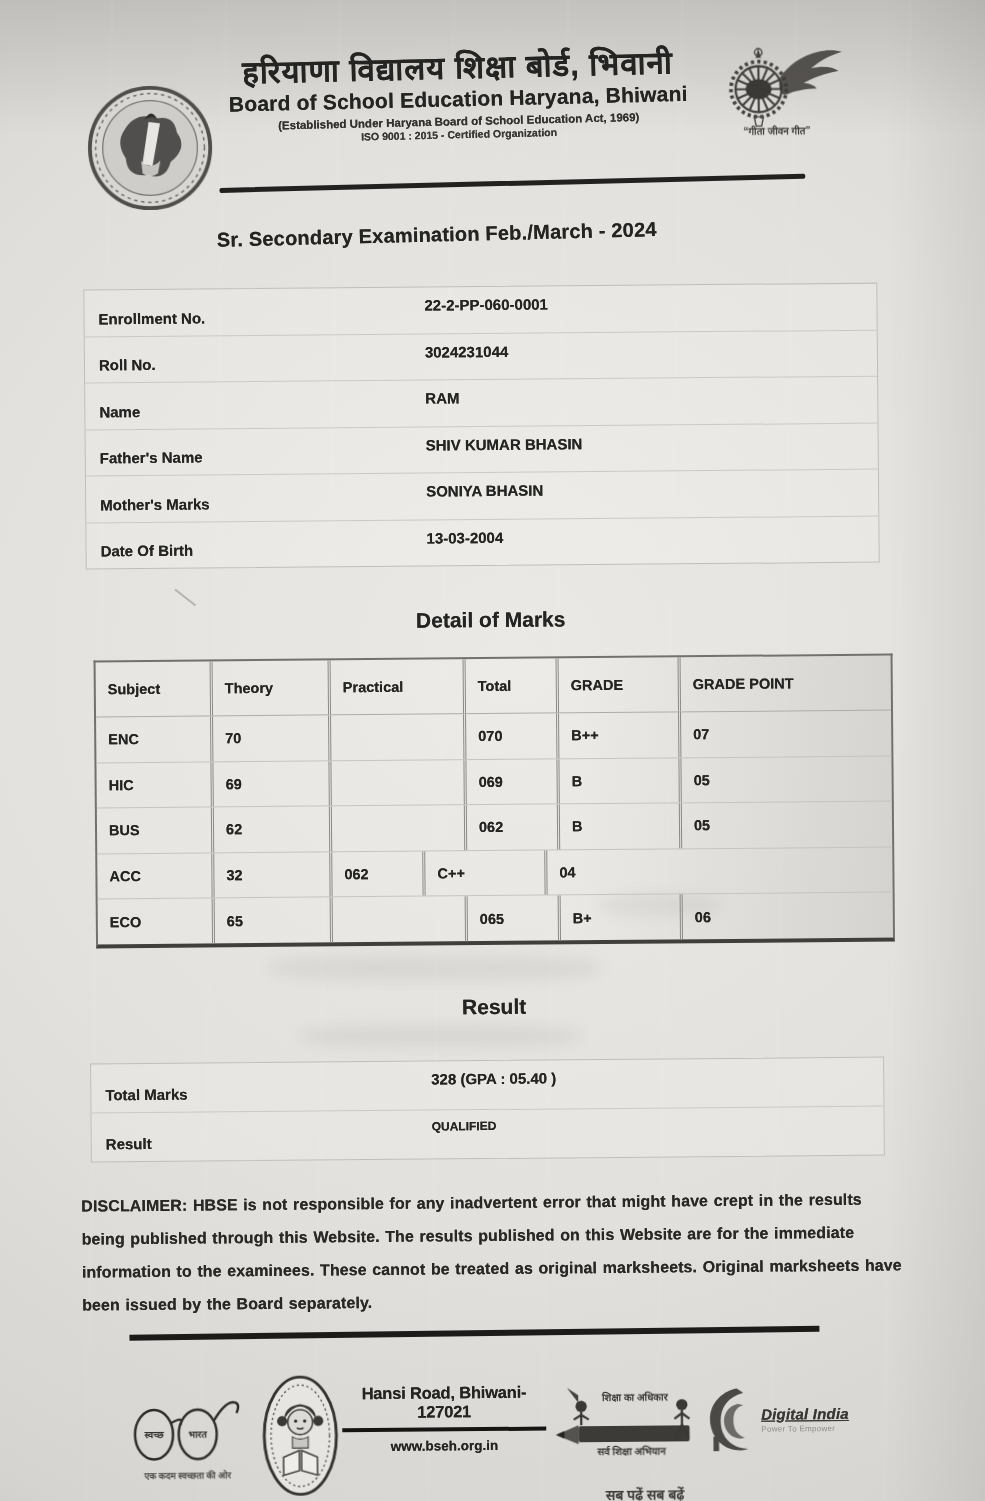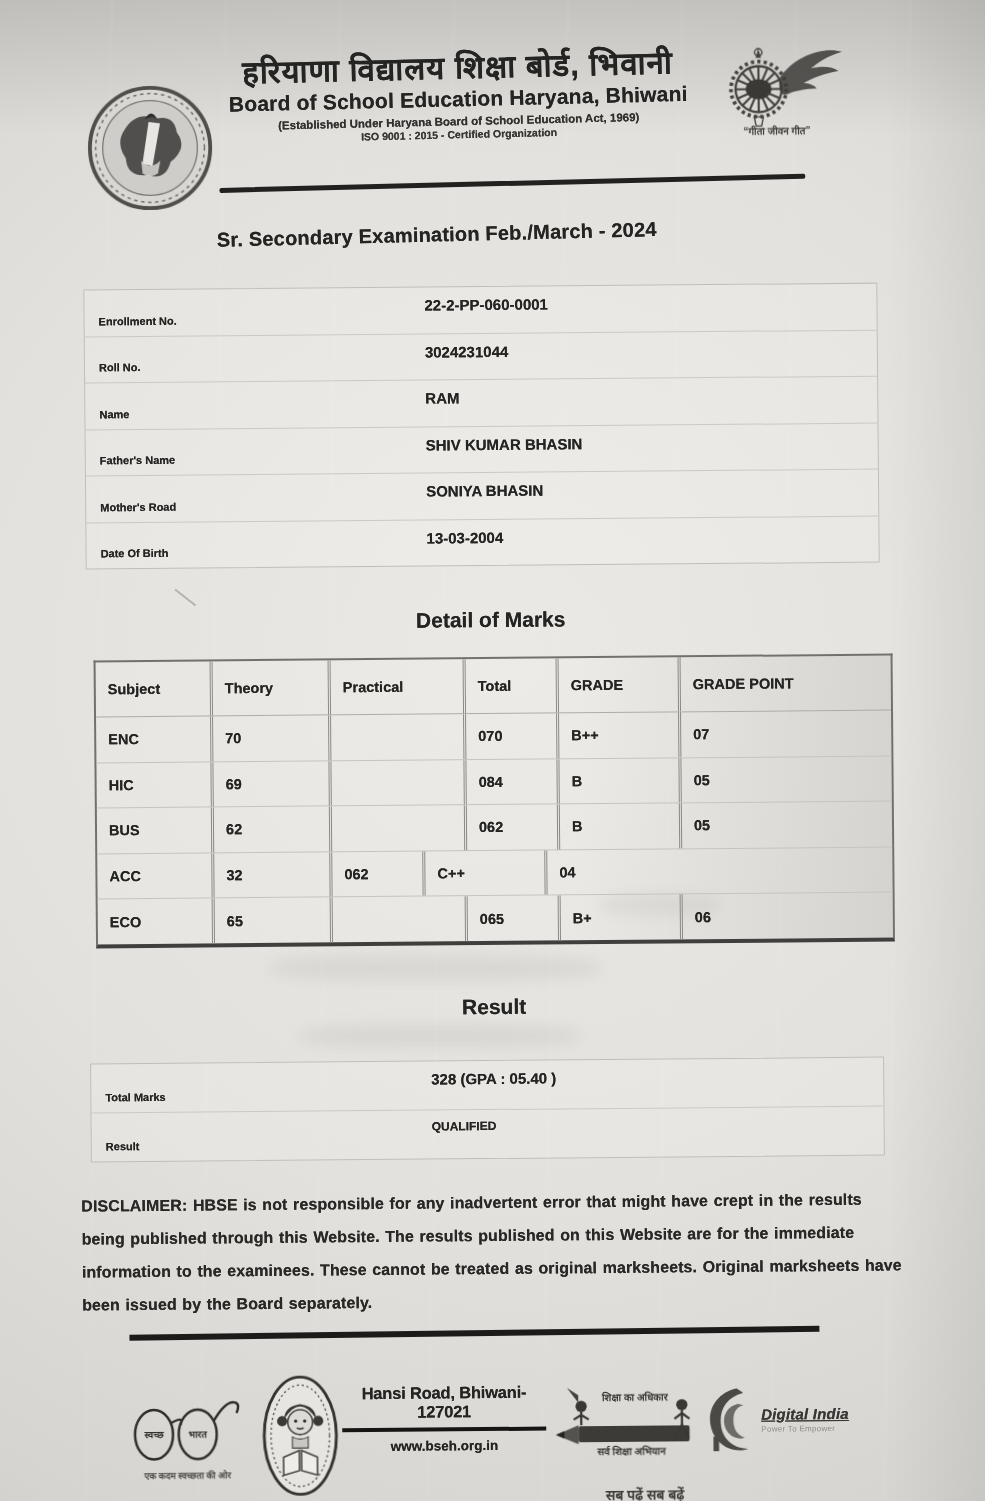--- a/index.html
+++ b/index.html
@@ -33,21 +33,21 @@
   .h-iso{font-size:10.5px;font-weight:700;margin-top:1px;color:#3a3836;}
   .emblem{position:absolute;left:722px;top:40px;width:132px;height:92px;filter:blur(.4px);}
   .emblem-cap{position:absolute;left:708px;top:126px;width:150px;text-align:center;font-size:10px;font-weight:700;color:#413f3d;filter:blur(.3px);}
   .divider{position:absolute;left:225px;top:181px;width:586px;height:5px;background:#222120;border-radius:2px;transform:rotate(-0.9deg);}
   .exam-title{position:absolute;left:222px;top:223px;font-size:20px;font-weight:700;letter-spacing:.2px;transform:rotate(-0.9deg);}
 
   
   .kvtable{position:absolute;left:88px;width:792px;border:1px solid #c0beba;background:rgba(255,255,255,.16);}
   .kvrow{position:relative;border-bottom:1px solid #cbc9c5;}
   .kvrow:last-child{border-bottom:none;}
-  .kvlabel{position:absolute;left:14px;bottom:9px;font-size:11px;font-weight:700;}
+  .kvlabel{position:absolute;left:14px;bottom:9px;font-size:15px;font-weight:700;}
   .kvvalue{position:absolute;left:340px;top:9px;font-size:15px;font-weight:700;}
   #info-table{top:286px;}
   #info-table .kvrow{height:45.5px;}
   #result-table{top:1060px;}
   #result-table .kvrow{height:48px;}
 
   .section-title{position:absolute;left:0;width:985px;text-align:center;font-size:21px;font-weight:700;}
   #marks-title{top:608px;}
   #result-title{top:995px;}
 
@@ -154,21 +154,21 @@
     </div>
     <div class="kvrow">
       <div class="kvlabel scan-text">Name</div>
       <div class="kvvalue scan-text">RAM</div>
     </div>
     <div class="kvrow">
       <div class="kvlabel scan-text">Father's Name</div>
       <div class="kvvalue scan-text">SHIV KUMAR BHASIN</div>
     </div>
     <div class="kvrow">
-      <div class="kvlabel scan-text">Mother's Road</div>
+      <div class="kvlabel scan-text">Mother's Marks</div>
       <div class="kvvalue scan-text">SONIYA BHASIN</div>
     </div>
     <div class="kvrow">
       <div class="kvlabel scan-text">Date Of Birth</div>
       <div class="kvvalue scan-text">13-03-2004</div>
     </div>
   </div>
 
   <div class="section-title scan-text" id="marks-title">Detail of Marks</div>
 
@@ -186,21 +186,21 @@
       <div class="mcell c1 scan-text">70</div>
       <div class="mcell c2 scan-text"></div>
       <div class="mcell c3 scan-text">070</div>
       <div class="mcell c4 scan-text">B++</div>
       <div class="mcell scan-text">07</div>
     </div>
     <div class="mrow">
       <div class="mcell c0 scan-text">HIC</div>
       <div class="mcell c1 scan-text">69</div>
       <div class="mcell c2 scan-text"></div>
-      <div class="mcell c3 scan-text">084</div>
+      <div class="mcell c3 scan-text">069</div>
       <div class="mcell c4 scan-text">B</div>
       <div class="mcell scan-text">05</div>
     </div>
     <div class="mrow">
       <div class="mcell c0 scan-text">BUS</div>
       <div class="mcell c1 scan-text">62</div>
       <div class="mcell c2 scan-text"></div>
       <div class="mcell c3 scan-text">062</div>
       <div class="mcell c4 scan-text">B</div>
       <div class="mcell scan-text">05</div>

